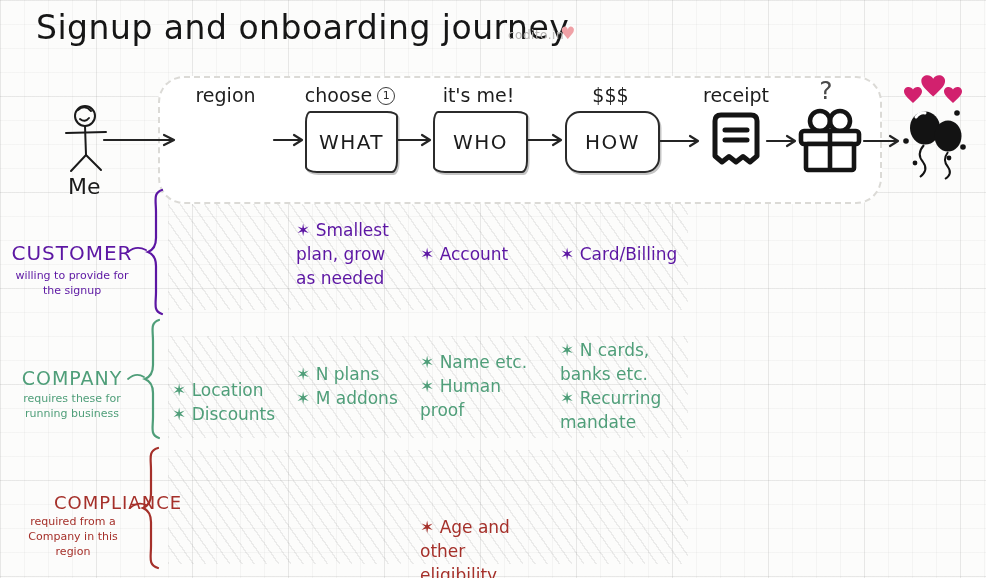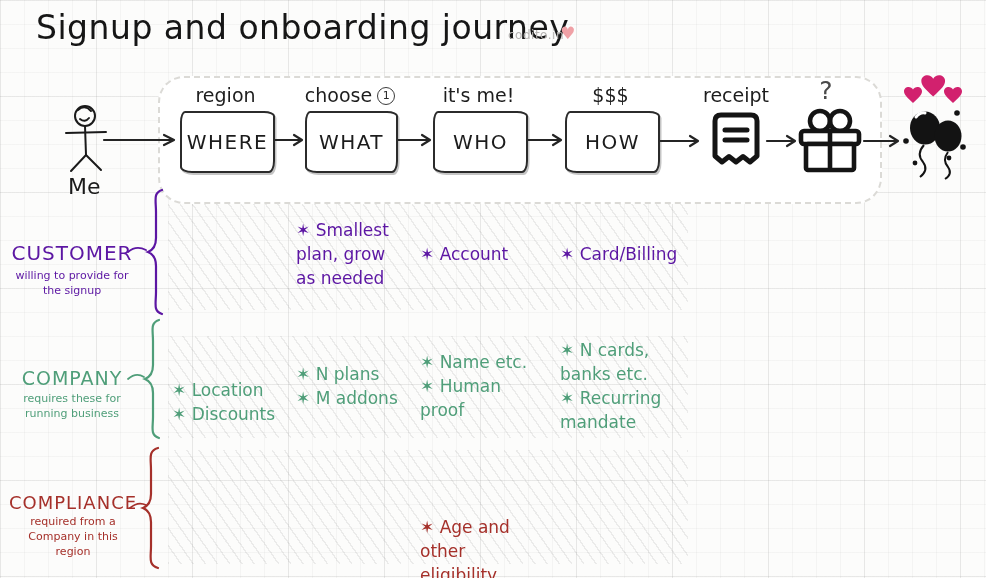--- a/index.html
+++ b/index.html
@@ -36,21 +36,21 @@
   .step-box{
     background:#fff; border:2.2px solid #2b2b2b;
     border-radius:5px 11px 6px 12px / 11px 5px 12px 6px;
     box-shadow:1.5px 2px 0 0 rgba(45,45,45,0.28);
     display:flex; align-items:center; justify-content:center;
     height:58px; font-size:20px; letter-spacing:1.5px; color:#1c1c1c;
   }
   #box-where{left:180px; top:111px; width:91px;}
   #box-what{left:305px; top:111px; width:89px;}
   #box-who{left:433px; top:111px; width:91px;}
-  #box-how{left:565px; top:111px; width:91px;}
+  #box-how{left:565px; top:111px; width:91px;border-radius:15px;}
 
   .caption{font-size:19px; color:#1d1d1d; text-align:center; white-space:nowrap;}
   #cap-region{left:180px; top:84px; width:91px;}
   #cap-choose{left:288px; top:84px; width:124px;}
   #cap-who{left:433px; top:84px; width:91px;}
   #cap-how{left:565px; top:84px; width:91px;}
   #cap-receipt{left:700px; top:84px; width:72px;}
   #cap-gift{left:812px; top:76px; width:28px; font-size:25px; color:#4a4a4a;}
   .badge{
     display:inline-flex; width:16px; height:16px; border:1.6px solid #3c3c3c;
@@ -159,39 +159,38 @@
     <g fill="none" stroke-width="2.2" stroke-linecap="round" transform="translate(144,320)" stroke="#4f9e79">
       <path d="M15 0 C6 3 9 10 9 21 L9 45 C9 53 6 57 1 59 C6 61 9 65 9 73 L9 97 C9 108 6 115 15 118"></path>
       <path d="M-16 59 q8 -7 16 -2" stroke-width="1.8"></path>
     </g>
     <g fill="none" stroke-width="2.2" stroke-linecap="round" transform="translate(142,448)" stroke="#a5302a">
       <path d="M16 0 C6 3 9 10 9 22 L9 46 C9 54 6 58 1 60 C6 62 9 66 9 74 L9 98 C9 110 6 117 16 120"></path>
       <path d="M-12 60 q8 -7 16 -3" stroke-width="1.8"></path>
     </g>
   </svg>
 
-  <div class="abs step-box" id="box-where">WHERE</div>
   <div class="abs step-box" id="box-what">WHAT</div>
   <div class="abs step-box" id="box-who">WHO</div>
   <div class="abs step-box" id="box-how">HOW</div>
 
   <div class="abs caption" id="cap-region">region</div>
   <div class="abs caption" id="cap-choose"><span>choose</span><span class="badge">1</span></div>
   <div class="abs caption" id="cap-who">it's me!</div>
   <div class="abs caption" id="cap-how">$$$</div>
   <div class="abs caption" id="cap-receipt">receipt</div>
   <div class="abs caption" id="cap-gift">?</div>
 
   <div class="abs" id="me-label">Me</div>
 
   <div class="abs lane-title" id="lane-customer-title" style="color: rgb(92, 22, 163);">CUSTOMER</div>
   <div class="abs lane-sub" id="lane-customer-sub" style="color: rgb(92, 22, 163);">willing to provide for the signup</div>
   <div class="abs lane-title" id="lane-company-title" style="color: rgb(79, 158, 121);">COMPANY</div>
   <div class="abs lane-sub" id="lane-company-sub" style="color: rgb(79, 158, 121);">requires these for running business</div>
-  <div class="abs lane-title" id="lane-compliance-title" style="color: rgb(165, 48, 42);">COMPLIANCE</div>
+  <div class="abs lane-title" id="lane-compliance-title" style="color: rgb(165, 48, 42); padding-left: 45px;">COMPLIANCE</div>
   <div class="abs lane-sub" id="lane-compliance-sub" style="color: rgb(165, 48, 42);">required from a Company in this region</div>
 
   <div class="abs item" id="i-cust-what" style="color: rgb(92, 22, 163);">✶ Smallest plan, grow as needed</div>
   <div class="abs item" id="i-cust-who" style="color: rgb(92, 22, 163);">✶ Account</div>
   <div class="abs item" id="i-cust-how" style="color: rgb(92, 22, 163);">✶ Card/Billing</div>
 
   <div class="abs item" id="i-comp-where" style="color: rgb(79, 158, 121);">✶ Location
 ✶ Discounts</div>
   <div class="abs item" id="i-comp-what" style="color: rgb(79, 158, 121);">✶ N plans
 ✶ M addons</div>

